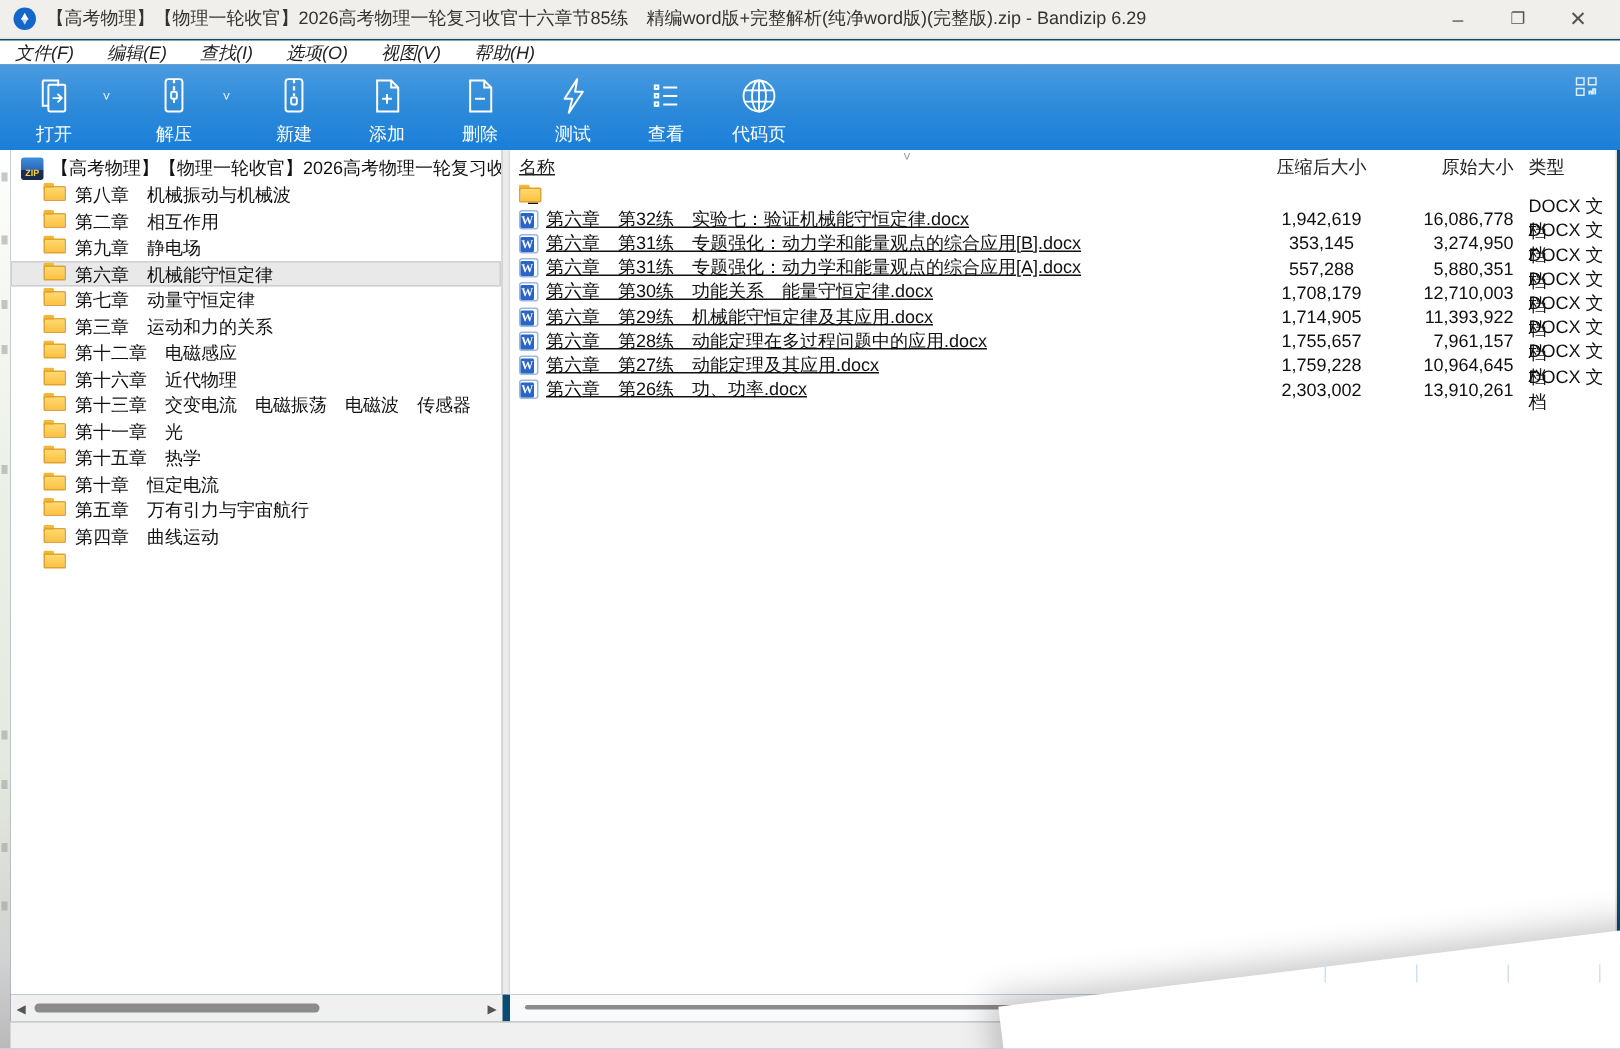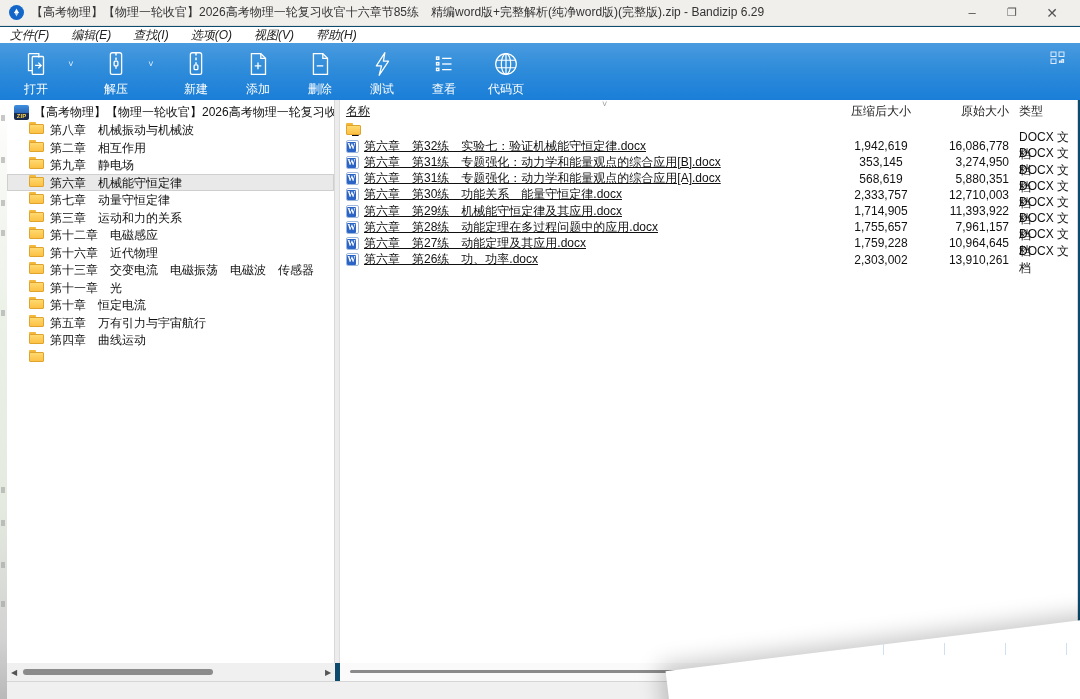--- a/index.html
+++ b/index.html
@@ -330,20 +330,27 @@
           <span class="tab"></span>
           <span class="body"></span>
         </span>
         <span>第十一章　光</span>
       </div>
       <div class="tree-item">
         <span class="folder-ico">
           <span class="tab"></span>
           <span class="body"></span>
         </span>
+        <span>第十五章　热学</span>
+      </div>
+      <div class="tree-item">
+        <span class="folder-ico">
+          <span class="tab"></span>
+          <span class="body"></span>
+        </span>
         <span>第十章　恒定电流</span>
       </div>
       <div class="tree-item">
         <span class="folder-ico">
           <span class="tab"></span>
           <span class="body"></span>
         </span>
         <span>第五章　万有引力与宇宙航行</span>
       </div>
       <div class="tree-item">
@@ -401,32 +408,32 @@
         <span class="col-orig">3,274,950</span>
         <span class="col-type">DOCX 文档</span>
       </div>
       <div class="file-row">
         <span class="col-name">
           <span class="word-ico">
             <span class="wsq">W</span>
           </span>
           <span class="fname">第六章　第31练　专题强化：动力学和能量观点的综合应用[A].docx</span>
         </span>
-        <span class="col-size">568,619</span>
+        <span class="col-size">557,288</span>
         <span class="col-orig">5,880,351</span>
         <span class="col-type">DOCX 文档</span>
       </div>
       <div class="file-row">
         <span class="col-name">
           <span class="word-ico">
             <span class="wsq">W</span>
           </span>
           <span class="fname">第六章　第30练　功能关系　能量守恒定律.docx</span>
         </span>
-        <span class="col-size">2,333,757</span>
+        <span class="col-size">1,708,179</span>
         <span class="col-orig">12,710,003</span>
         <span class="col-type">DOCX 文档</span>
       </div>
       <div class="file-row">
         <span class="col-name">
           <span class="word-ico">
             <span class="wsq">W</span>
           </span>
           <span class="fname">第六章　第29练　机械能守恒定律及其应用.docx</span>
         </span>

